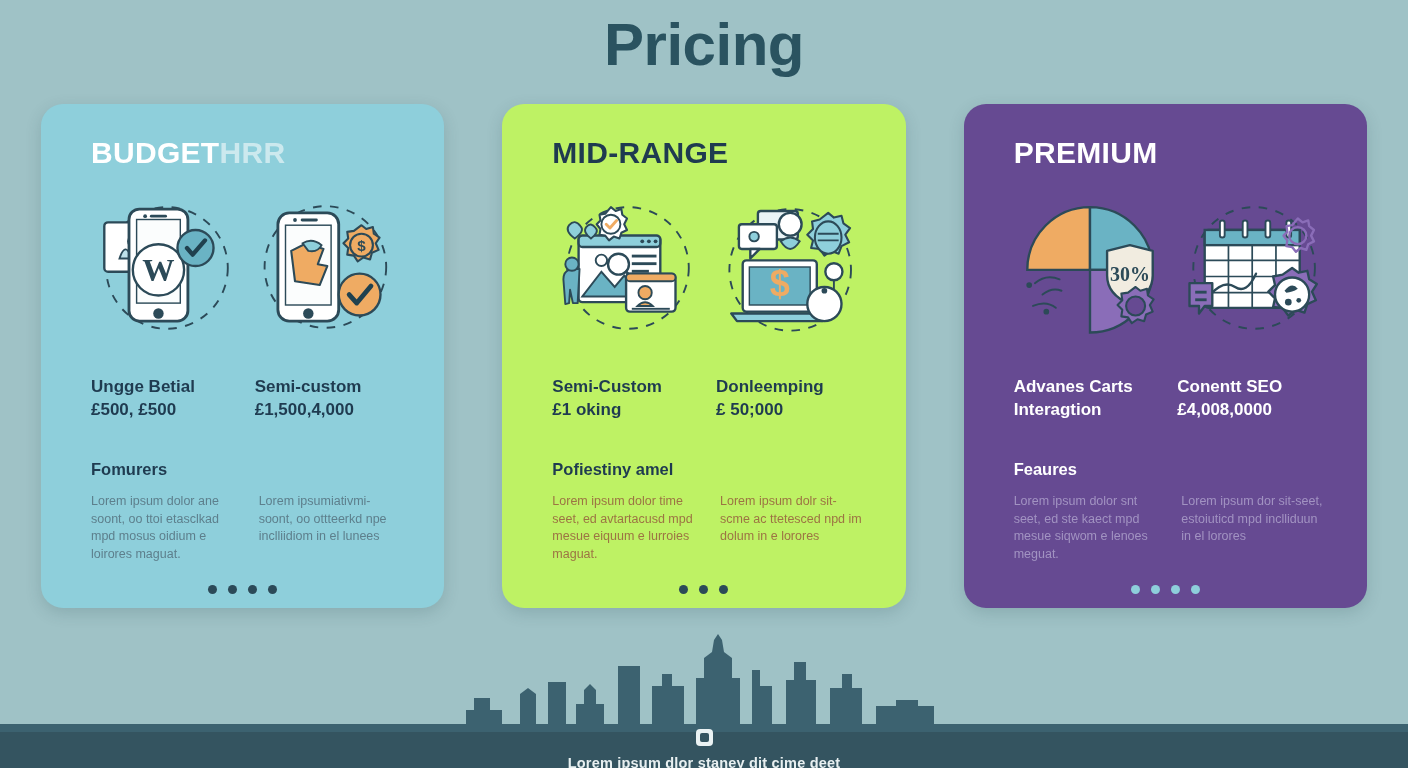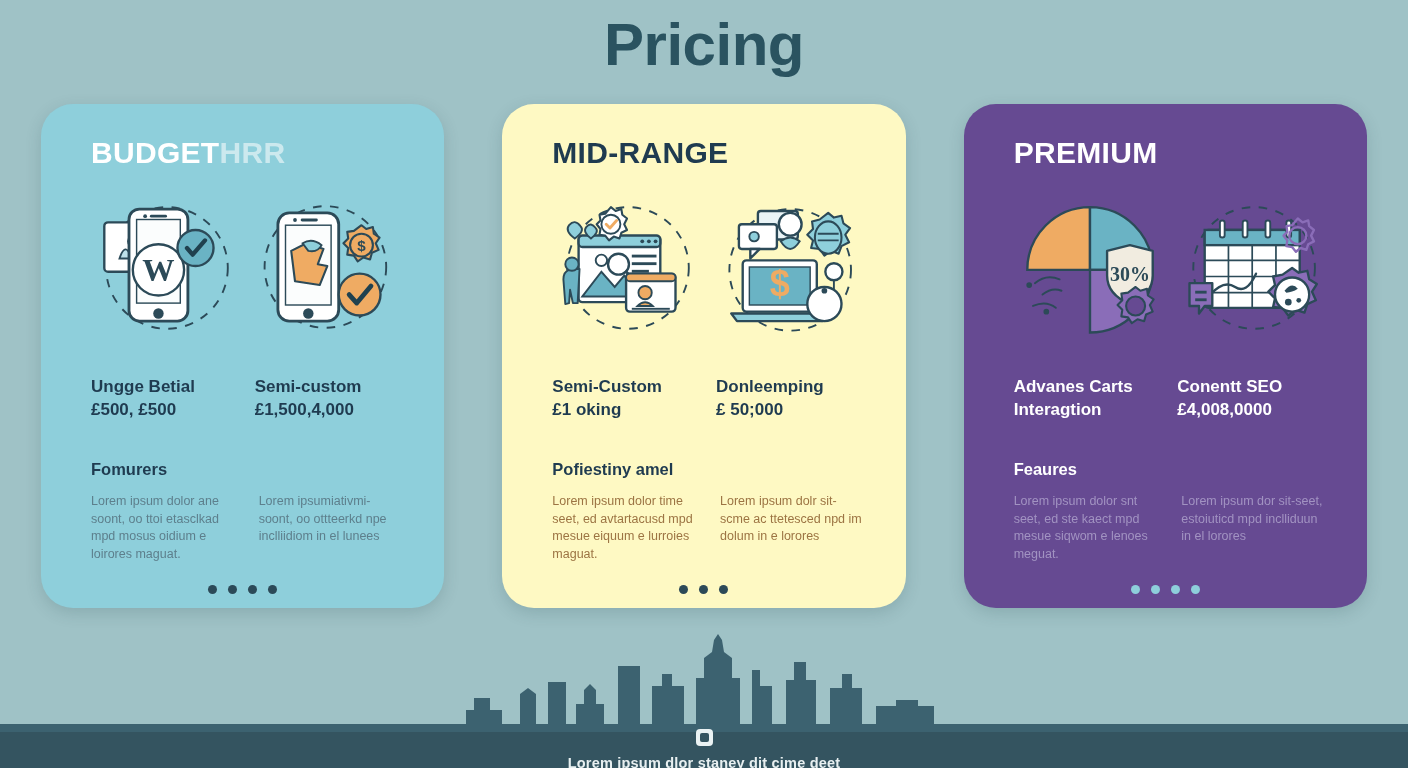--- a/index.html
+++ b/index.html
@@ -39,27 +39,27 @@
   }
   .footer-text { color: #e8f0f1; font-size: 14.5px; font-weight: bold; letter-spacing: .2px; }
 
   
   .cards {
     position: absolute; top: 104px; left: 41px;
     width: 1326px; height: 504px;
     display: flex; gap: 58px;
   }
   .card {
-    flex: 1 1 0; border-radius: 32px; position: relative;
+    flex: 1 1 0; border-radius: 22px; position: relative;
     padding: 32px 40px 0 50px;
     box-shadow: 0 5px 16px rgba(40,70,80,.18);
     overflow: hidden;
   }
   .card.budget   { background: #8ecfdb; }
-  .card.mid      { background: #fef9c3; }
+  .card.mid      { background: #bef264; }
   .card.premium  { background: #664a92; }
 
   .card-title {
     font-size: 30px; font-weight: bold; letter-spacing: .3px;
     margin-bottom: 6px; white-space: nowrap;
   }
   .card.budget  .card-title { color: #ffffff; }
   .card.mid     .card-title { color: #1f3b50; }
   .card.premium .card-title { color: #ffffff; }
   .title-ghost { opacity: .55; font-weight: bold; }

